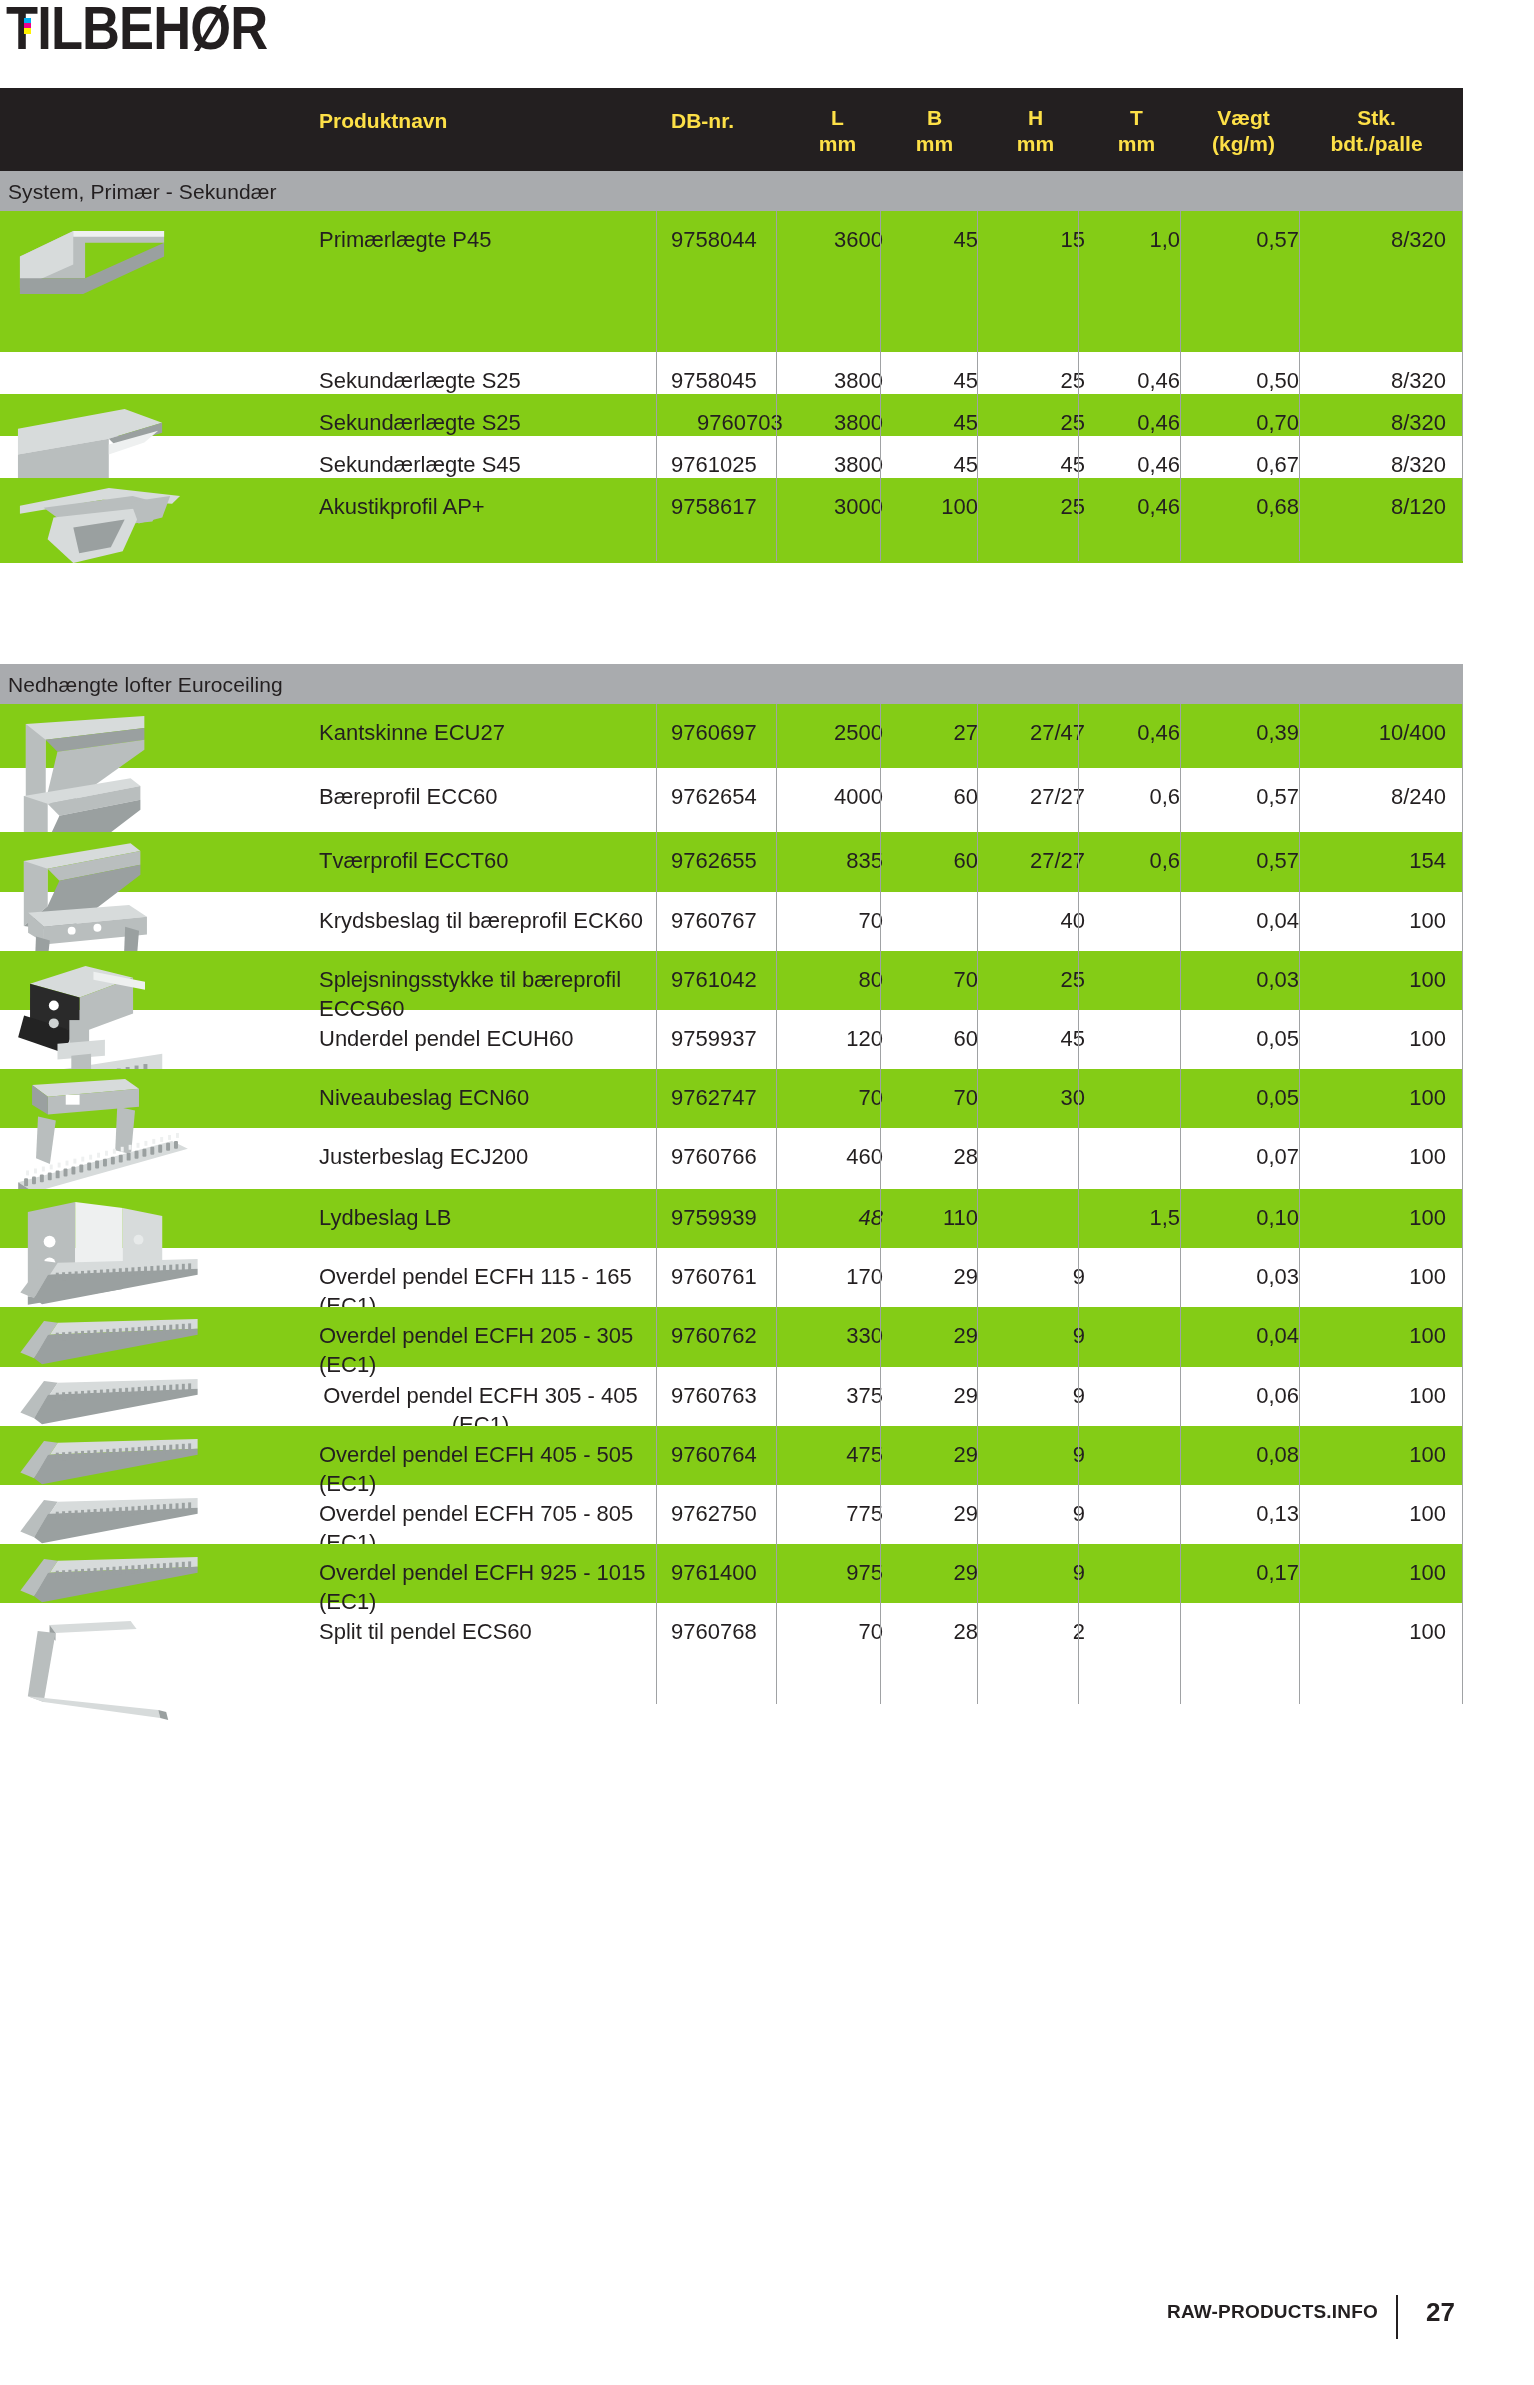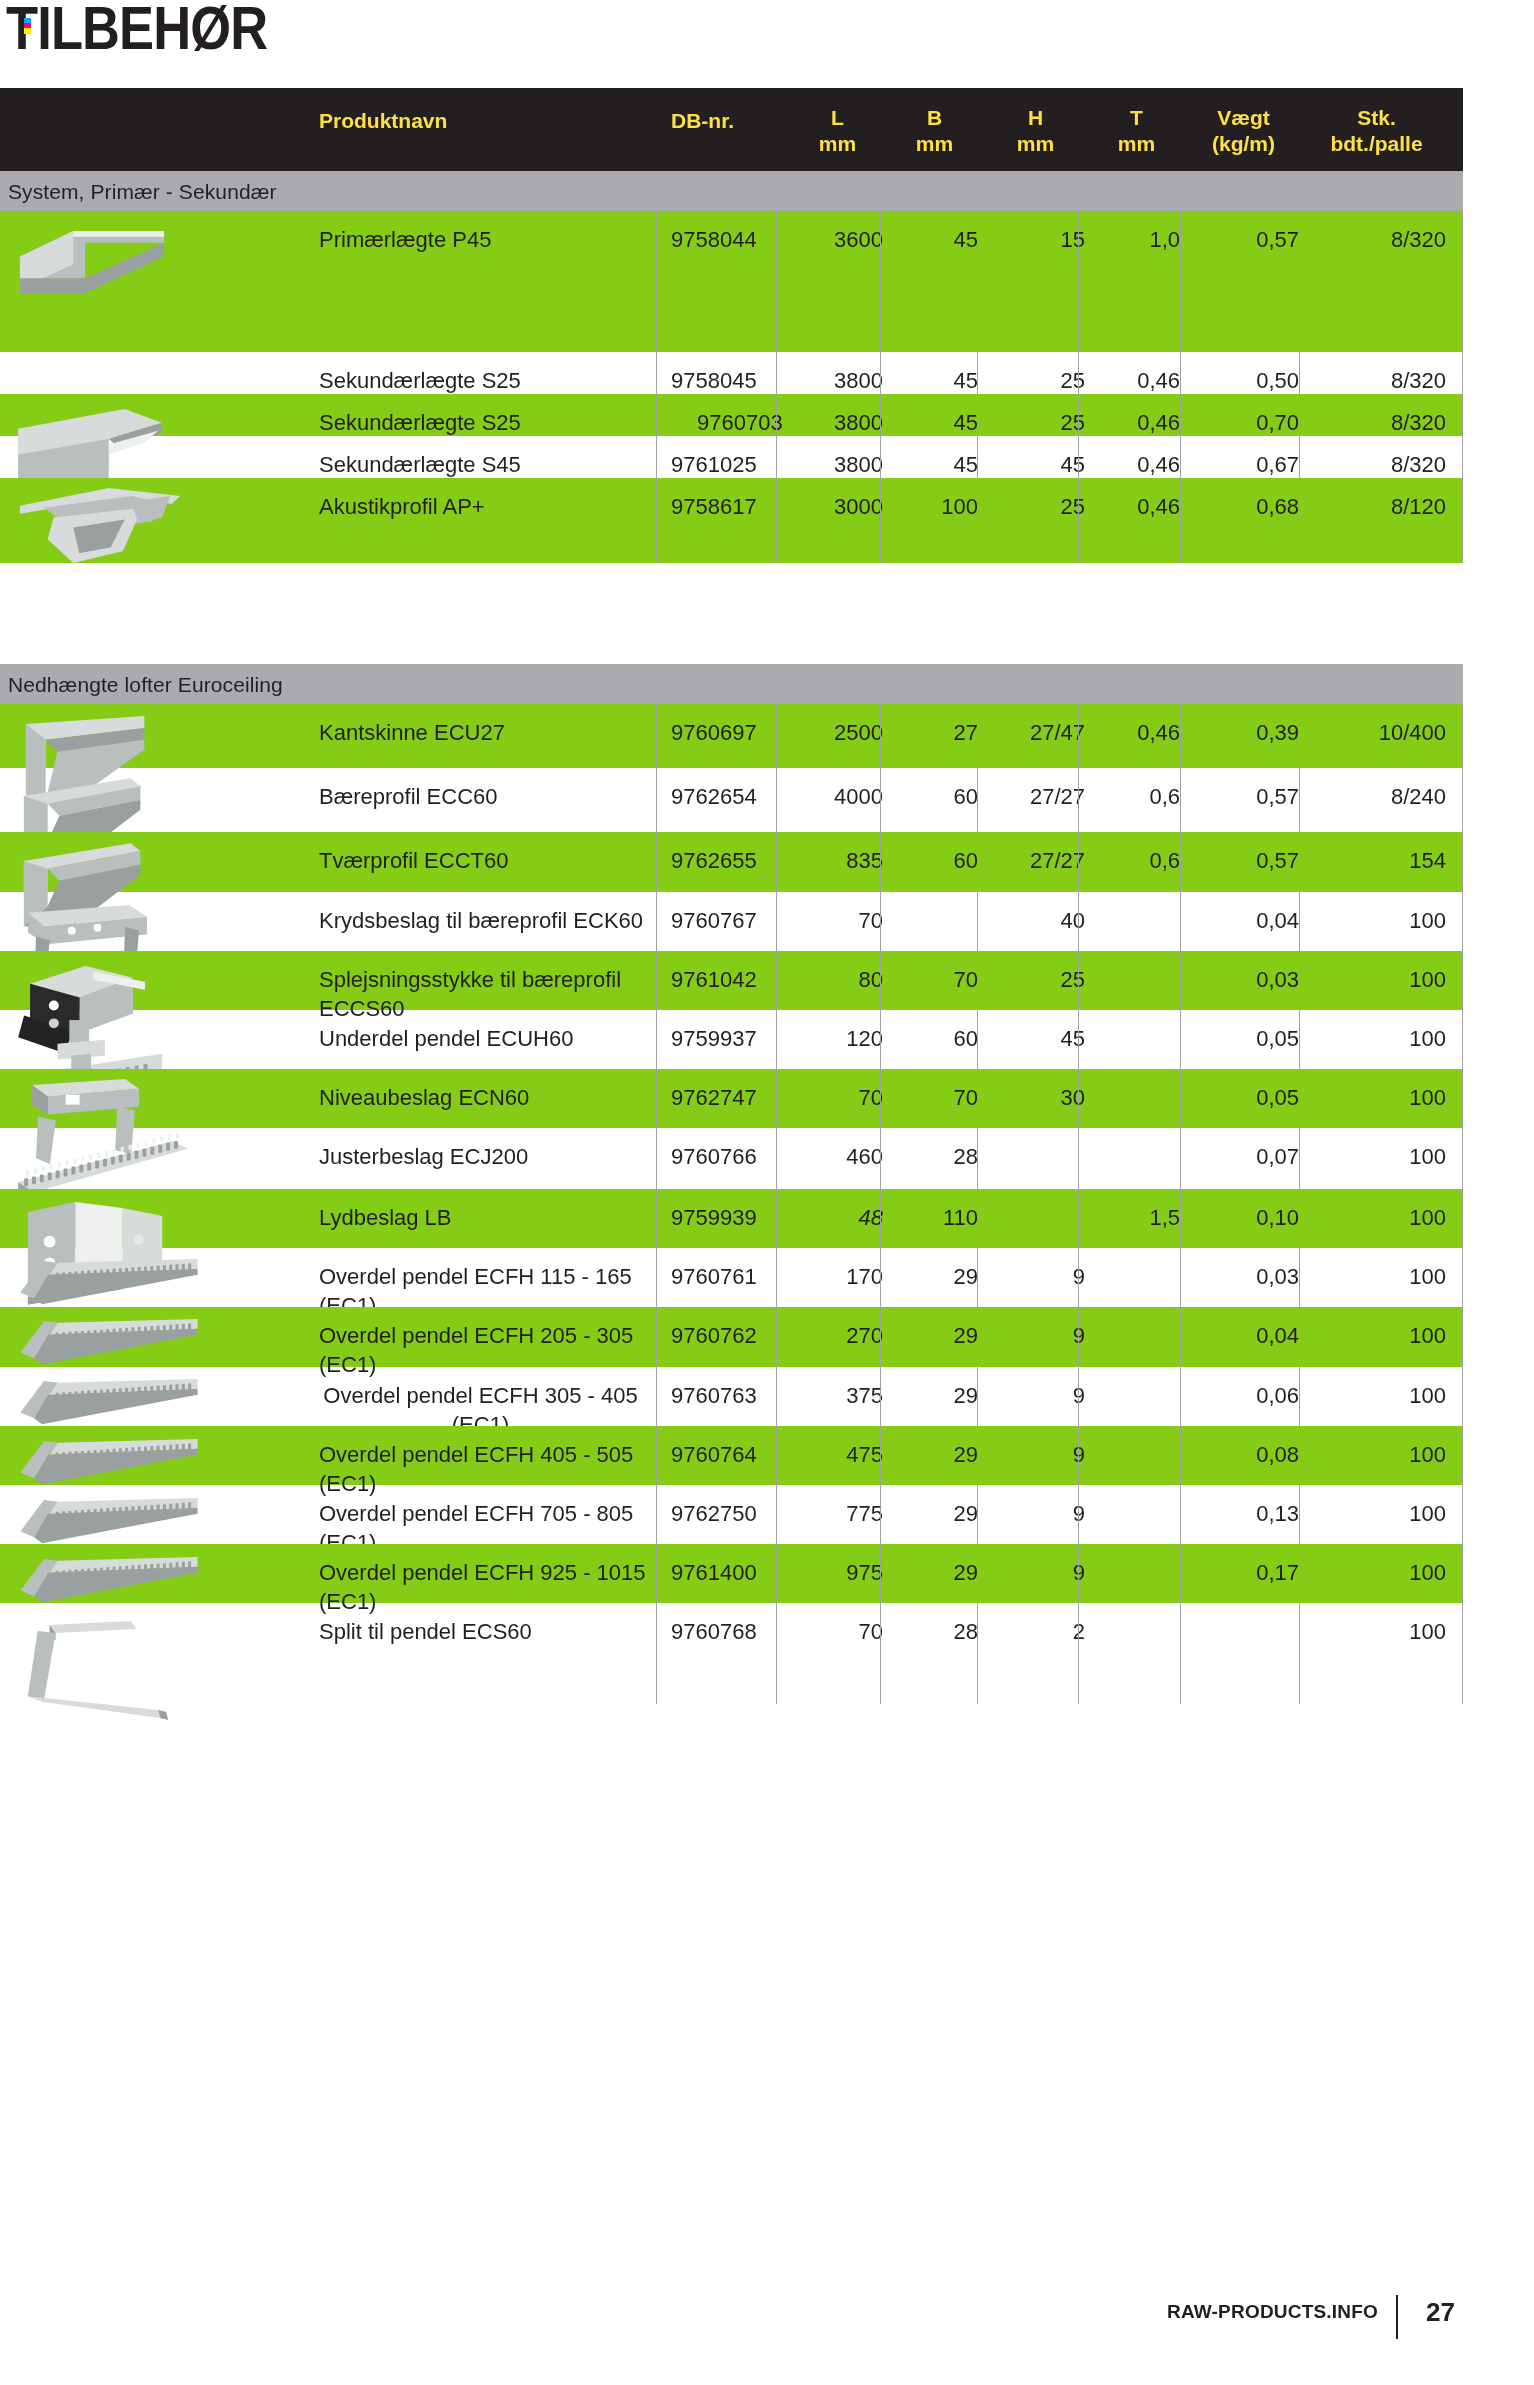--- a/index.html
+++ b/index.html
@@ -543,21 +543,21 @@
                 <rect x="157.2" y="11.9" width="3" height="8"></rect>
                 <rect x="163.60000000000002" y="11.45" width="3" height="8"></rect>
                 <rect x="170" y="11" width="3" height="8"></rect>
                 <rect x="176.4" y="10.549999999999999" width="3" height="8"></rect>
               </g>
             </svg>
           </div>
           <div class="row shade" style="height: 60px;">
             <div class="cell name" style="left: 319px; width: 327px; text-align: left;">Overdel pendel ECFH 205 - 305 (EC1)</div>
             <div class="cell name" style="left: 671px; width: 119px; text-align: left;">9760762</div>
-            <div class="cell num" style="left: 792px; width: 91px; text-align: right;">270</div>
+            <div class="cell num" style="left: 792px; width: 91px; text-align: right;">330</div>
             <div class="cell num" style="left: 891px; width: 87px; text-align: right;">29</div>
             <div class="cell num" style="left: 986px; width: 99px; text-align: right;">9</div>
             <div class="cell num" style="left: 1093px; width: 87px; text-align: right;"></div>
             <div class="cell num" style="left: 1188px; width: 111px; text-align: right;">0,04</div>
             <div class="cell num" style="left: 1307px; width: 139px; text-align: right;">100</div>
           </div>
           <div class="thumb" style="top: 609px;">
             <svg width="188" height="65" viewBox="0 0 190 66">
               <polygon points="6,40 30,8 44,10 20,46" fill="#b9bebe"></polygon>
               <polygon points="20,46 44,10 186,6 186,16 34,22" fill="#d7dbdb"></polygon>

